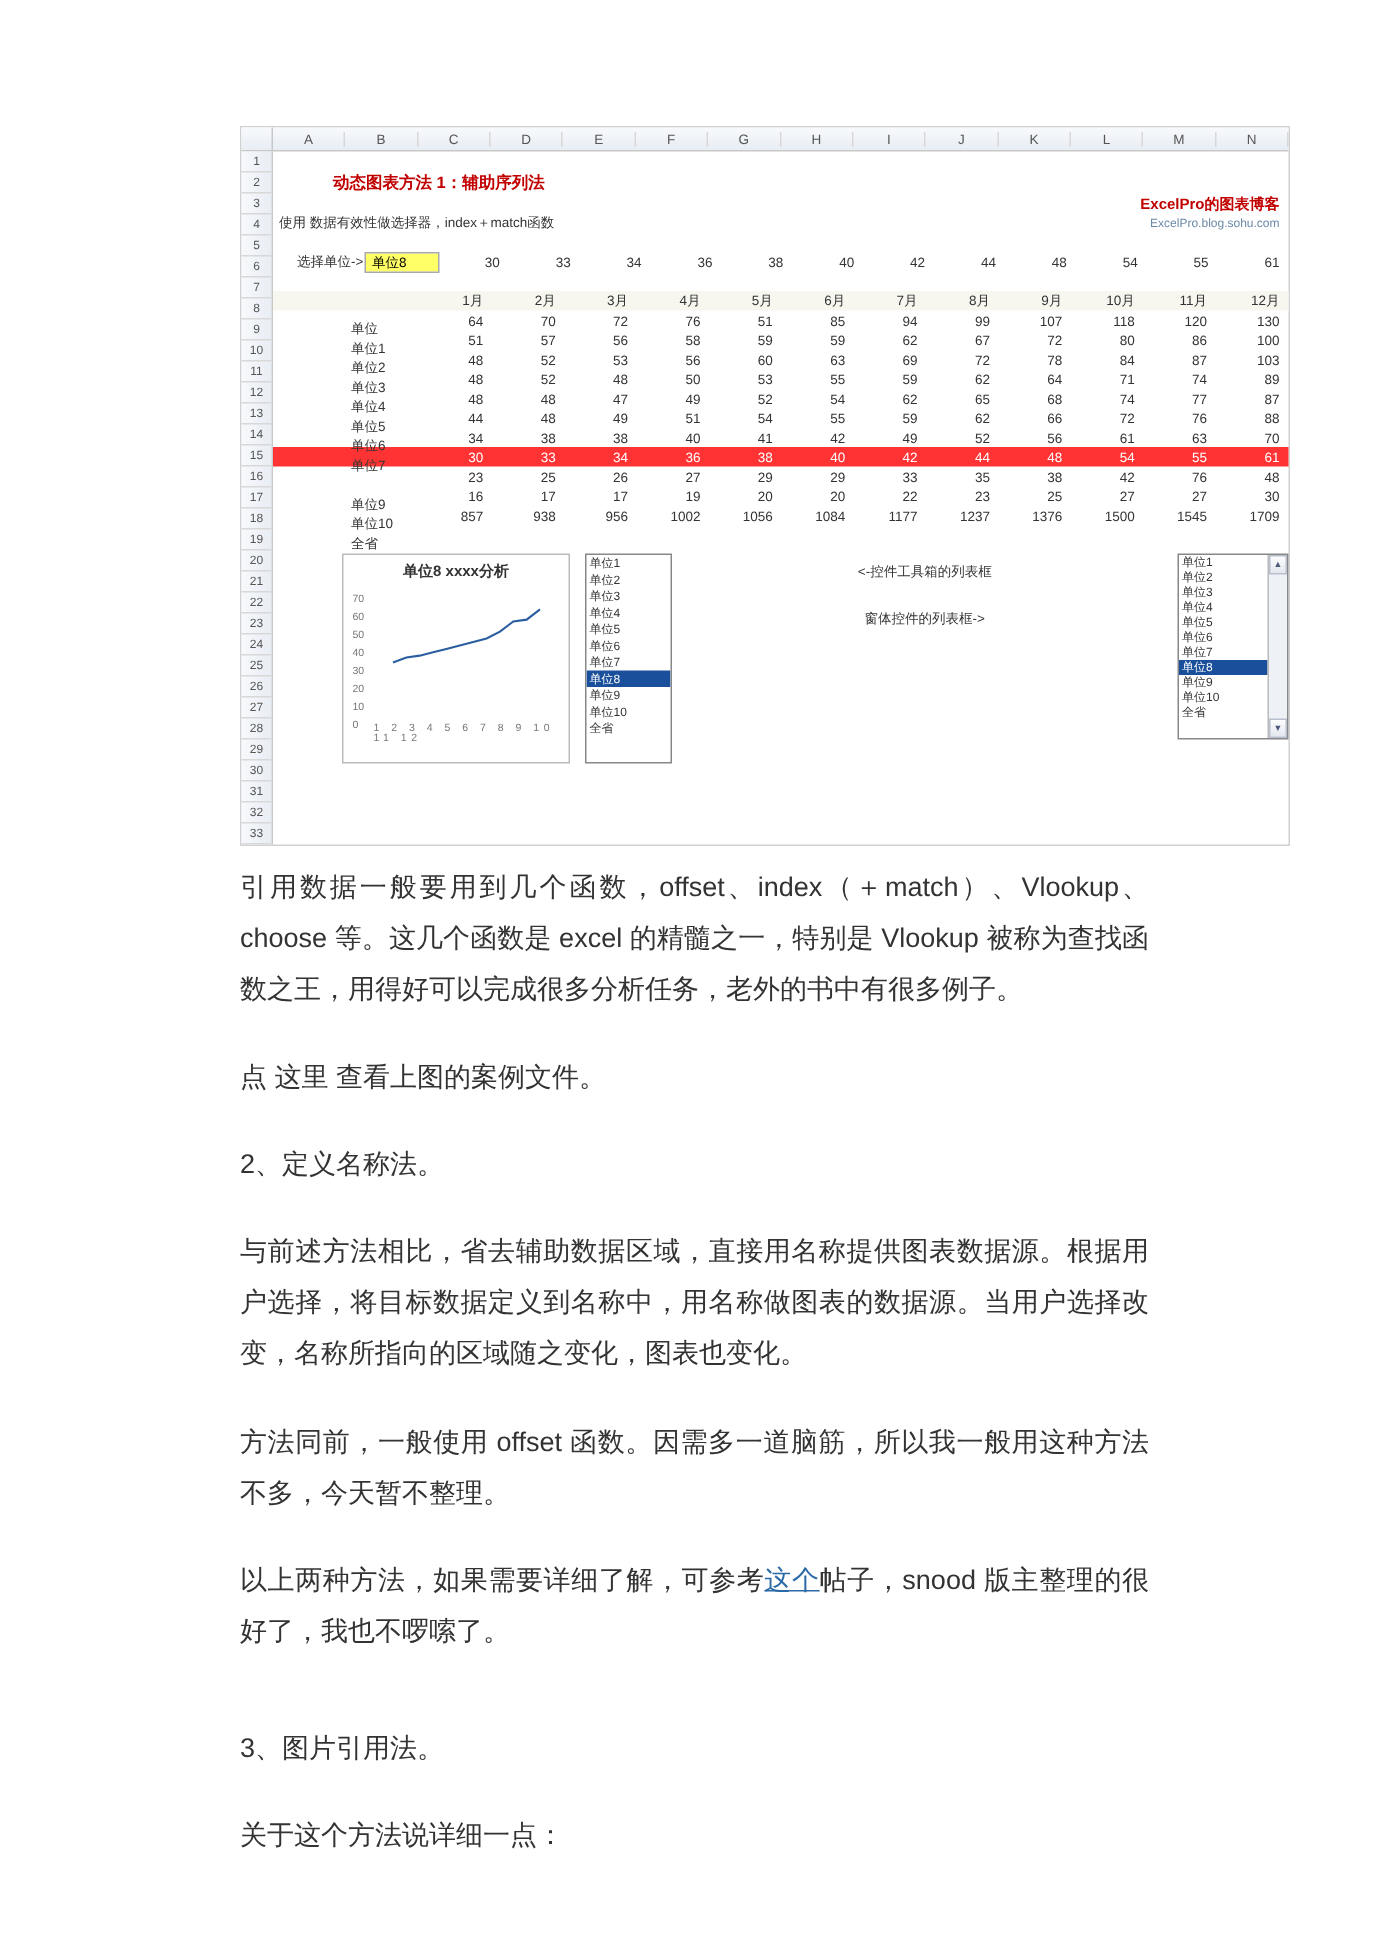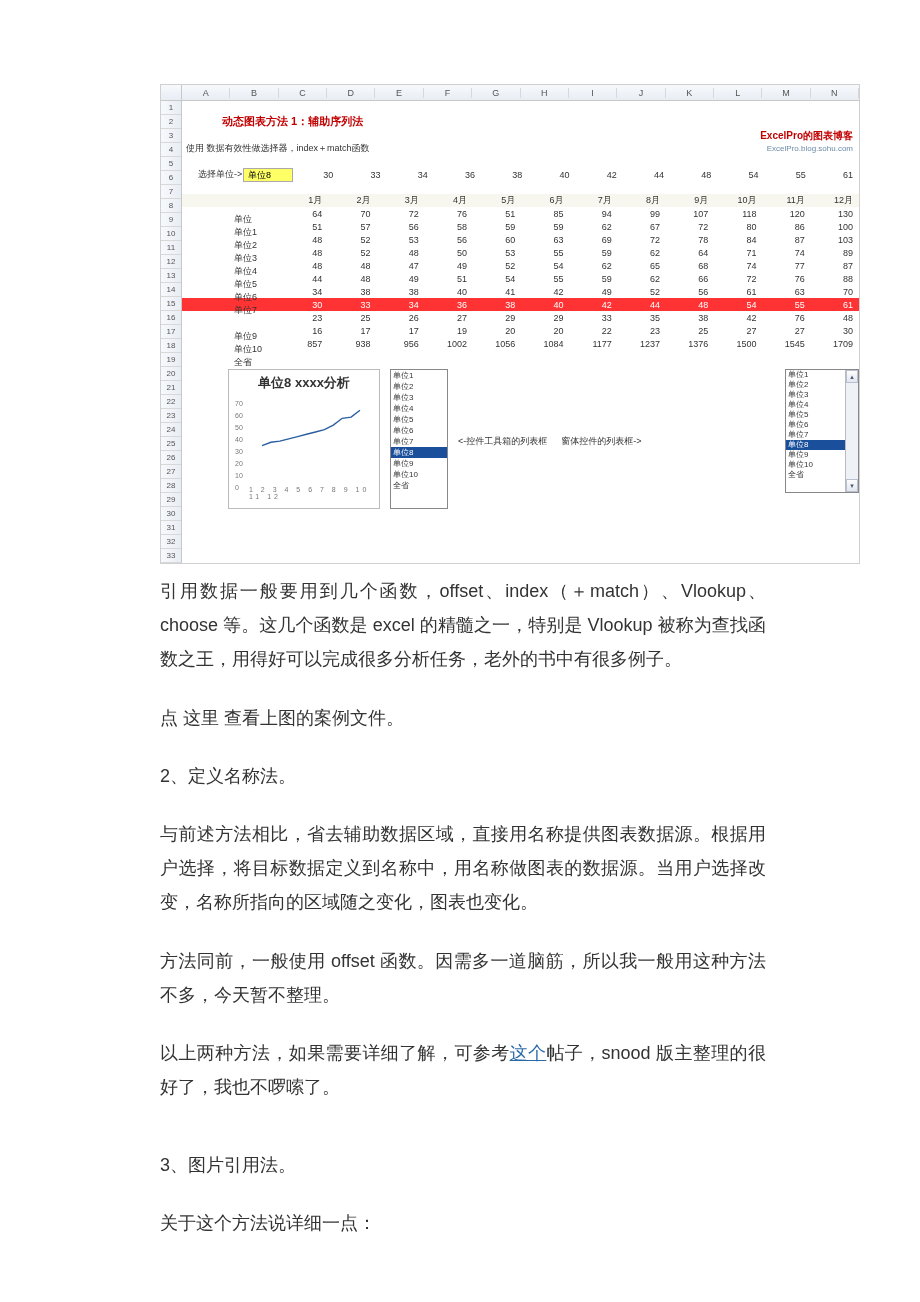--- a/index.html
+++ b/index.html
@@ -142,21 +142,21 @@
   }
   .mini-chart {
     width: 150px;
     border: 1px solid #bbb;
     background: #fff;
     position: relative;
     overflow: hidden;
   }
   .mini-chart .ctitle {
     text-align: center;
-    font-size: 13px;
+    font-size: 10px;
     padding-top: 4px;
     font-weight: bold;
   }
   .mini-chart svg {
     display: block;
     margin: 2px auto 0 auto;
   }
   .axis-lbl-y {
     position: absolute;
     left: 6px;
@@ -579,21 +579,21 @@
               <div class="li">单位4</div>
               <div class="li">单位5</div>
               <div class="li">单位6</div>
               <div class="li">单位7</div>
               <div class="li selected">单位8</div>
               <div class="li">单位9</div>
               <div class="li">单位10</div>
               <div class="li">全省</div>
             </div>
 
-          <div style="flex:1;display:flex;flex-direction:row;align-items:center;justify-content:flex-start;gap:14px;padding-top:4px;">
+          <div style="flex:1;display:flex;flex-direction:column;align-items:center;justify-content:flex-start;gap:14px;padding-top:4px;">
             <div class="anno">&lt;-控件工具箱的列表框</div>
             <div class="anno">窗体控件的列表框-&gt;</div>
           </div>
 
           <div class="listbox2" id="listbox2" style="height:122px;">
             <div class="scroll-stub">
               <div class="arr up">▴</div>
               <div class="arr dn">▾</div>
             </div>
           <div class="li" style="padding-right: 14px;">单位1</div>

